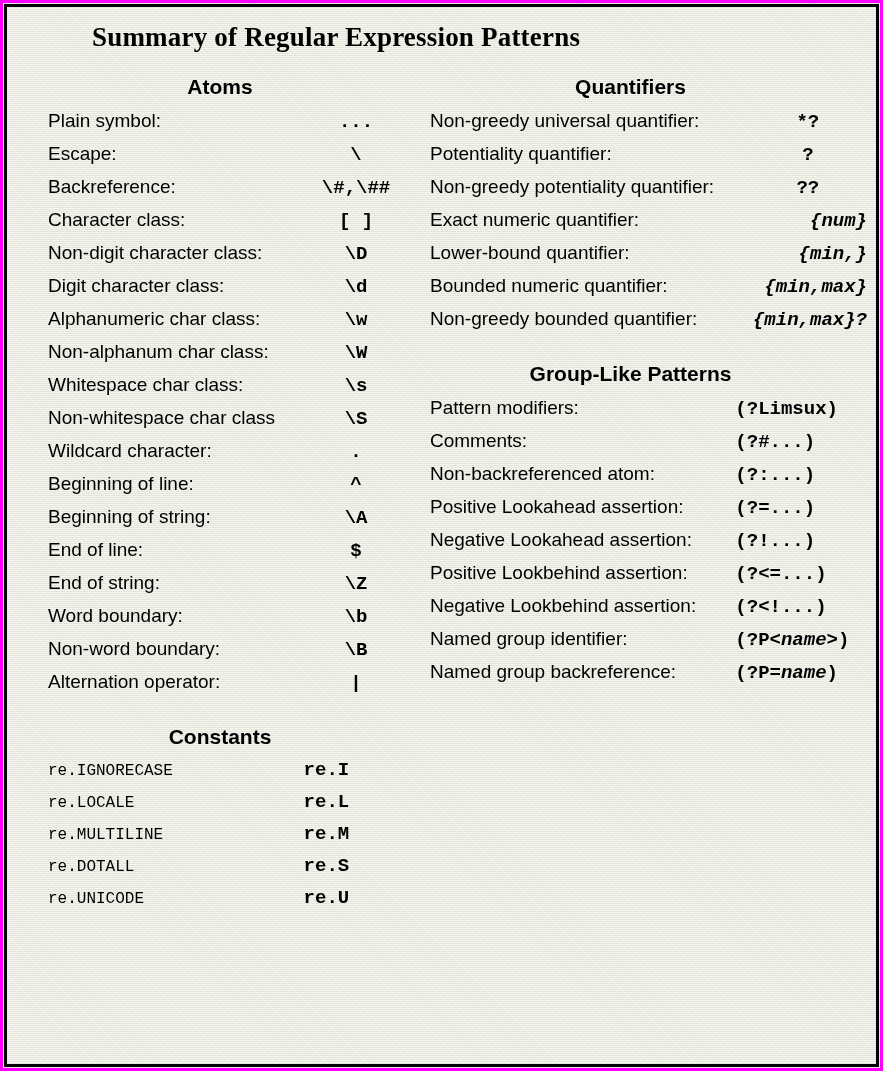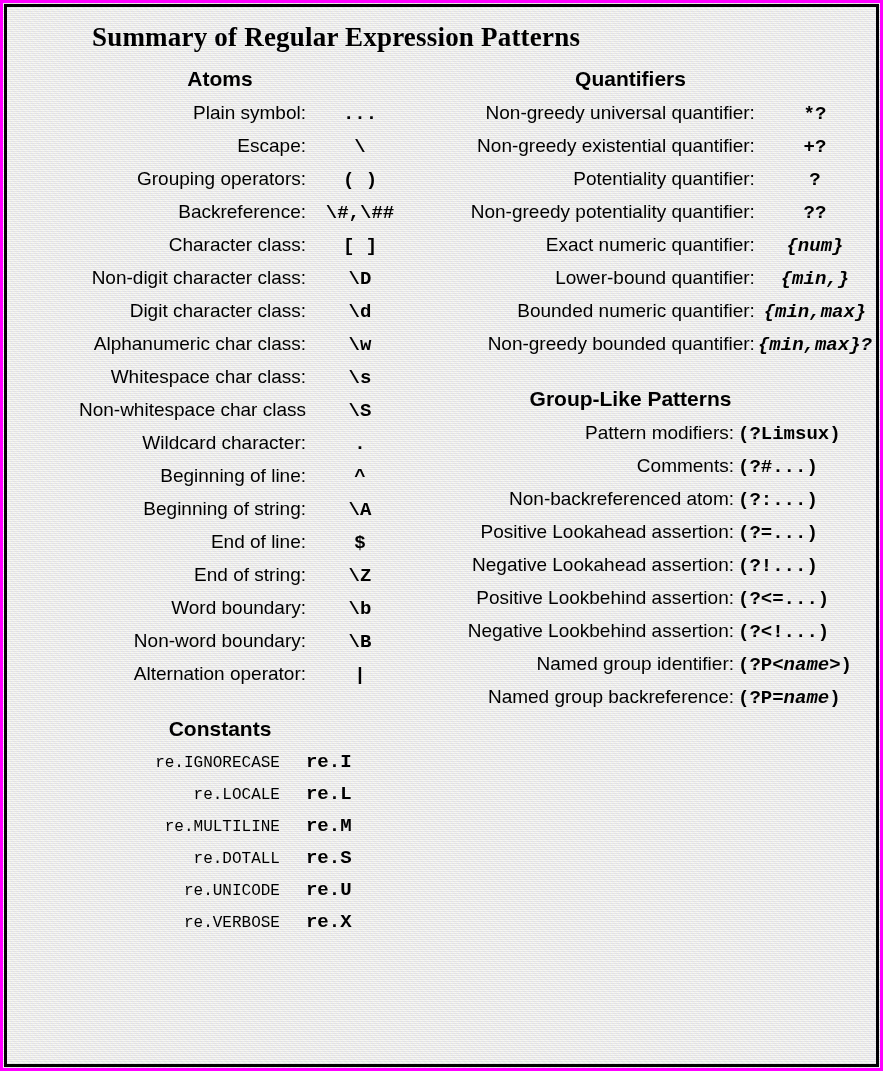--- a/index.html
+++ b/index.html
@@ -69,21 +69,21 @@
   }
 
   
   #columns {
     display: flex;
     align-items: flex-start;
   }
   .col-left  { width: 382px; flex: 0 0 382px; }
   .col-right { width: 461px; flex: 0 0 461px; }
 
-  .section { margin: 4px; }
+  .section { margin: 12px; }
   .section + .section { margin-top: 26px; }
 
   .section-title {
     text-align: center;
     font-size: 21px;
     font-weight: bold;
     margin: 0 0 6px 0;
     white-space: nowrap;
   }
   .col-left .section-title { padding-right: 14px; }
@@ -93,31 +93,30 @@
     border-collapse: collapse;
     width: 100%;
   }
   table.rows td {
     padding: 0;
     vertical-align: baseline;
     line-height: 31px;
     white-space: nowrap;
   }
   td.label {
-    text-align: right;
     font-size: 19px;
     padding-right: 10px;
   }
   td.value {
     text-align: center;
     font-family: "Liberation Mono", "DejaVu Sans Mono", monospace;
     font-size: 19px;
     font-weight: bold;
   }
-  td.value.ital  { font-style: italic; }
+  td.value.ital  { font-style: italic; text-align: right; }
 
   
   .atoms      td.label { width: 270px; }
   .atoms      td.value { width: 112px; }
 
   .quant      td.label { width: 340px; }
   .quant      td.value { width: 121px; }
 
   .grouplike  td.label { width: 320px; }
   .grouplike  td.value { width: 141px; text-align: left; padding-left: 4px; }
@@ -156,42 +155,42 @@
             <tbody>
                 <tr>
                   <td class="label">Plain symbol:</td>
                   <td class="value">...</td>
                 </tr>
                 <tr>
                   <td class="label">Escape:</td>
                   <td class="value">\</td>
                 </tr>
                 <tr>
-                  <td class="label">Grouping operators:</td>
-                  <td class="value">(  )</td>
-                </tr>
-                <tr>
                   <td class="label">Backreference:</td>
                   <td class="value">\#,\##</td>
                 </tr>
                 <tr>
                   <td class="label">Character class:</td>
                   <td class="value">[  ]</td>
                 </tr>
                 <tr>
                   <td class="label">Non-digit character class:</td>
                   <td class="value">\D</td>
                 </tr>
                 <tr>
                   <td class="label">Digit character class:</td>
                   <td class="value">\d</td>
                 </tr>
                 <tr>
                   <td class="label">Alphanumeric char class:</td>
                   <td class="value">\w</td>
+                </tr>
+                <tr>
+                  <td class="label">Non-alphanum char class:</td>
+                  <td class="value">\W</td>
                 </tr>
                 <tr>
                   <td class="label">Whitespace char class:</td>
                   <td class="value">\s</td>
                 </tr>
                 <tr>
                   <td class="label">Non-whitespace char class</td>
                   <td class="value">\S</td>
                 </tr>
                 <tr>
@@ -247,45 +246,37 @@
                   <td class="value">re.M</td>
                 </tr>
                 <tr>
                   <td class="label">re.DOTALL</td>
                   <td class="value">re.S</td>
                 </tr>
                 <tr>
                   <td class="label">re.UNICODE</td>
                   <td class="value">re.U</td>
                 </tr>
-                <tr>
-                  <td class="label">re.VERBOSE</td>
-                  <td class="value">re.X</td>
-                </tr>
               </tbody>
           </table>
         </div>
 
       </div>
 
       <div class="col-right">
 
         <div class="section">
           <div class="section-title">Quantifiers</div>
           <table class="rows quant">
             <tbody>
                 <tr>
                   <td class="label">Non-greedy universal quantifier:</td>
                   <td class="value">*?</td>
                 </tr>
                 <tr>
-                  <td class="label">Non-greedy existential quantifier:</td>
-                  <td class="value">+?</td>
-                </tr>
-                <tr>
                   <td class="label">Potentiality quantifier:</td>
                   <td class="value">?</td>
                 </tr>
                 <tr>
                   <td class="label">Non-greedy potentiality quantifier:</td>
                   <td class="value">??</td>
                 </tr>
                 <tr>
                   <td class="label">Exact numeric quantifier:</td>
                   <td class="value ital">{num}</td>

